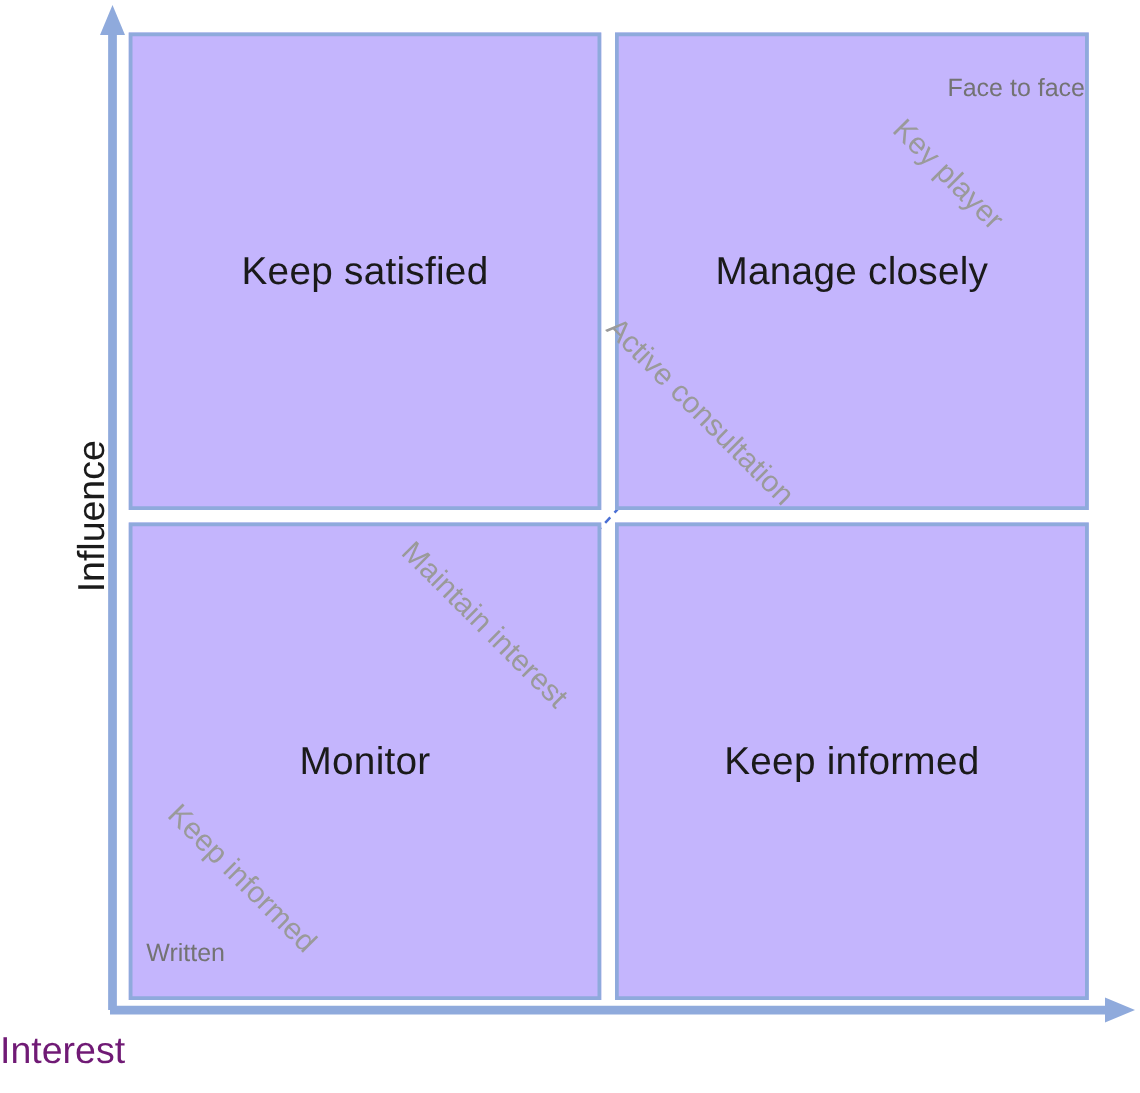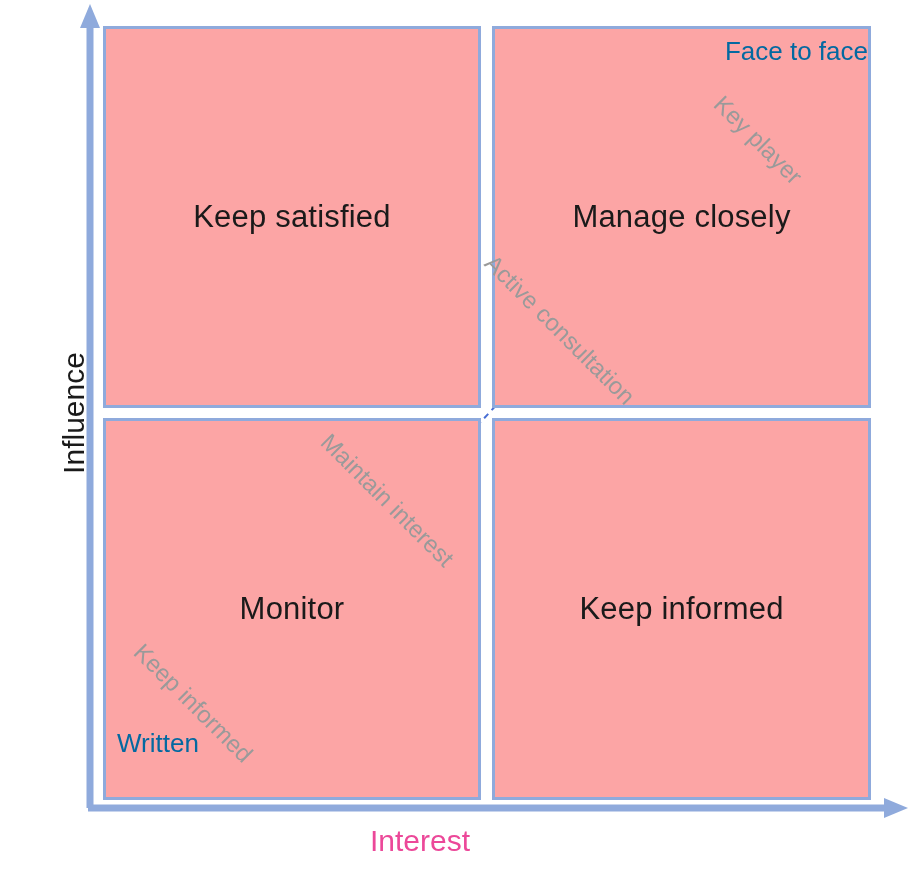--- a/index.html
+++ b/index.html
@@ -25,21 +25,21 @@
     left: 0;
     top: 0;
     width: 912px;
     height: 874px;
     pointer-events: none;
   }
 
   
   .quadrant {
     position: absolute;
-    background: #fca5a5;
+    background: #c4b5fd;
     border: 3px solid #8faadc;
     box-sizing: border-box;
     display: flex;
     align-items: center;
     justify-content: center;
   }
   .quadrant-label {
     font-size: 31px;
     font-weight: 300;
     color: #1a1a1a;
@@ -63,33 +63,34 @@
     font-size: 30px;
     font-weight: 300;
     color: #1a1a1a;
     white-space: nowrap;
   }
   #interest-title {
     position: absolute;
     left: 0;
     top: 824px;
     width: 840px;
-    text-align: center;
+    text-align: left;
     font-size: 30px;
     font-weight: 300;
-    color: #ec4899;
+    color: #701a75;
   }
 
   
   .corner-note {
     position: absolute;
-    font-size: 26px;
+    font-size: 20px;
     font-weight: 300;
-    color: #0369a1;
+    color: #737373;
     white-space: nowrap;
+    margin-top: 24px;
   }
   #note-face-to-face { right: 44px; top: 36px; }
   #note-written      { left: 117px; top: 728px; text-align: center; }
 
   
   .diag-note {
     position: absolute;
     font-size: 24px;
     font-weight: 300;
     color: #9a9a9a;

